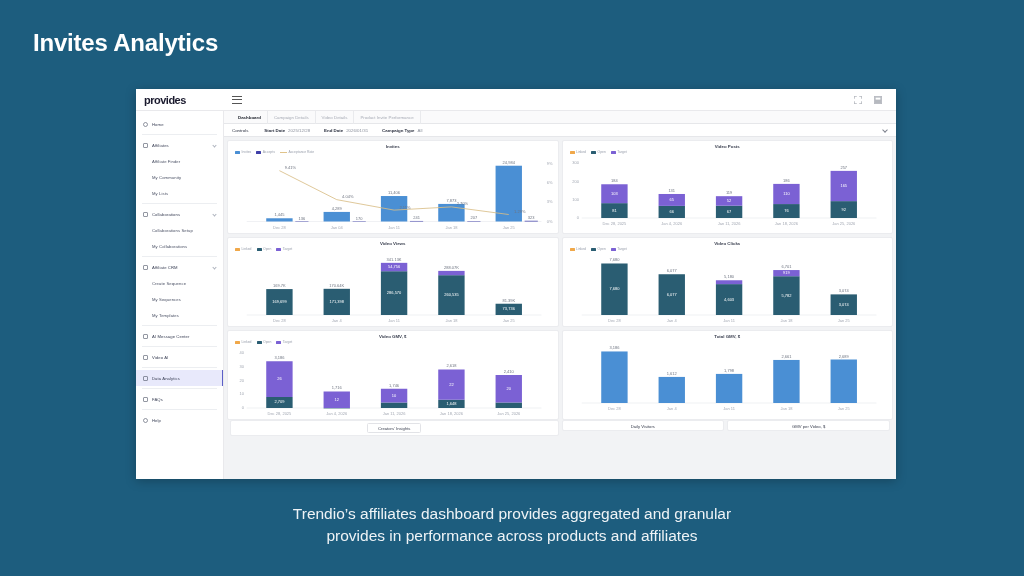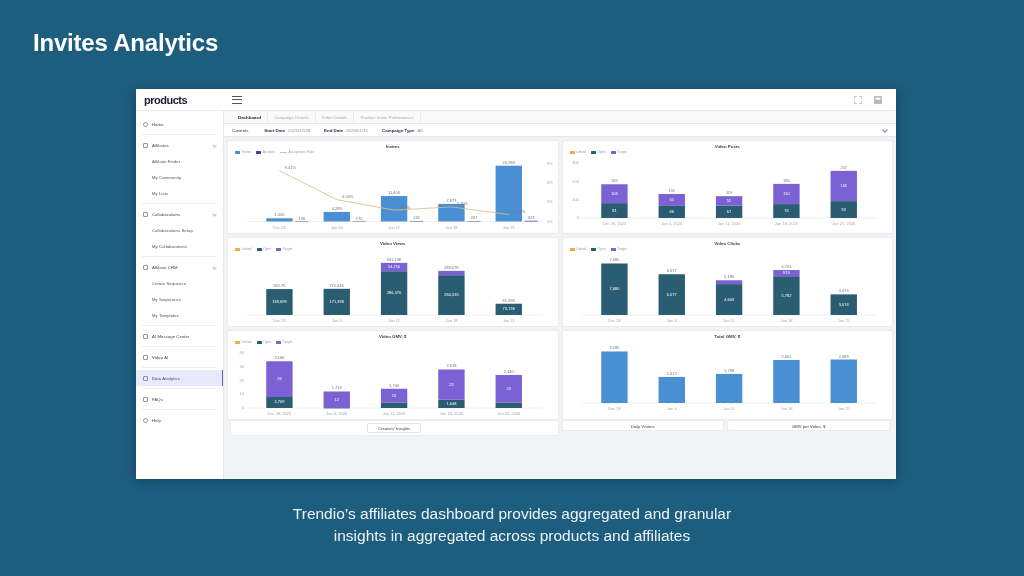--- a/index.html
+++ b/index.html
@@ -148,21 +148,21 @@
   }
 </style>
 </head>
 <body>
 
 <div id="slide-title">Invites Analytics</div>
 
 <div id="app-window">
 
   <div id="app-topbar">
-    <div id="brand-logo">products</div>
+    <div id="brand-logo">provides</div>
     <div id="hamburger-icon">
         <i></i>
         <i></i>
         <i></i>
       </div>
     <div class="topbar-icons">
       <svg class="tiny-icon" viewBox="0 0 10 10">
         <path d="M0 0h3.5v1H1v2.5H0z M10 0v3.5H9V1H6.5V0z M0 10v-3.5h1V9h2.5v1z M10 10H6.5V9H9V6.5h1z" fill="#7b808c"></path>
       </svg>
       <svg class="tiny-icon" viewBox="0 0 10 10">
@@ -565,14 +565,14 @@
           </div>
         </div>
       </div>
 
     </div>
   </div>
 </div>
 
 <div id="slide-caption">
   <div>Trendio’s affiliates dashboard provides aggregated and granular</div>
-  <div>insights in aggregated across products and affiliates</div>
+  <div>provides in performance across products and affiliates</div>
 </div>
 
 </body></html>

